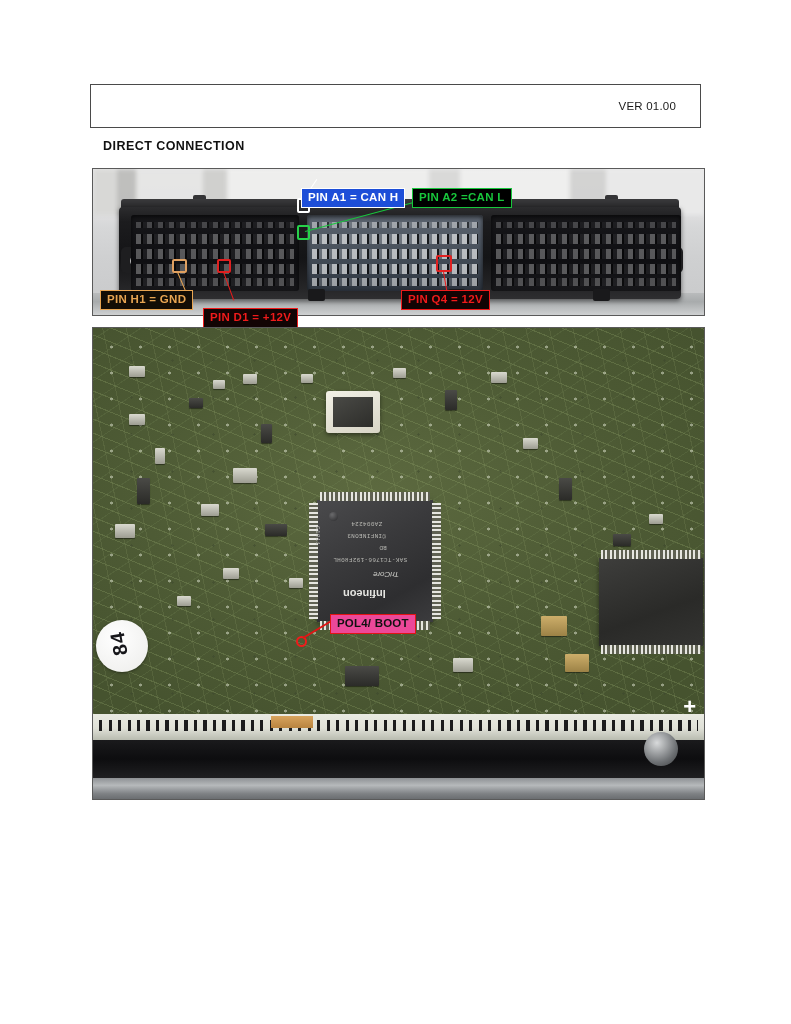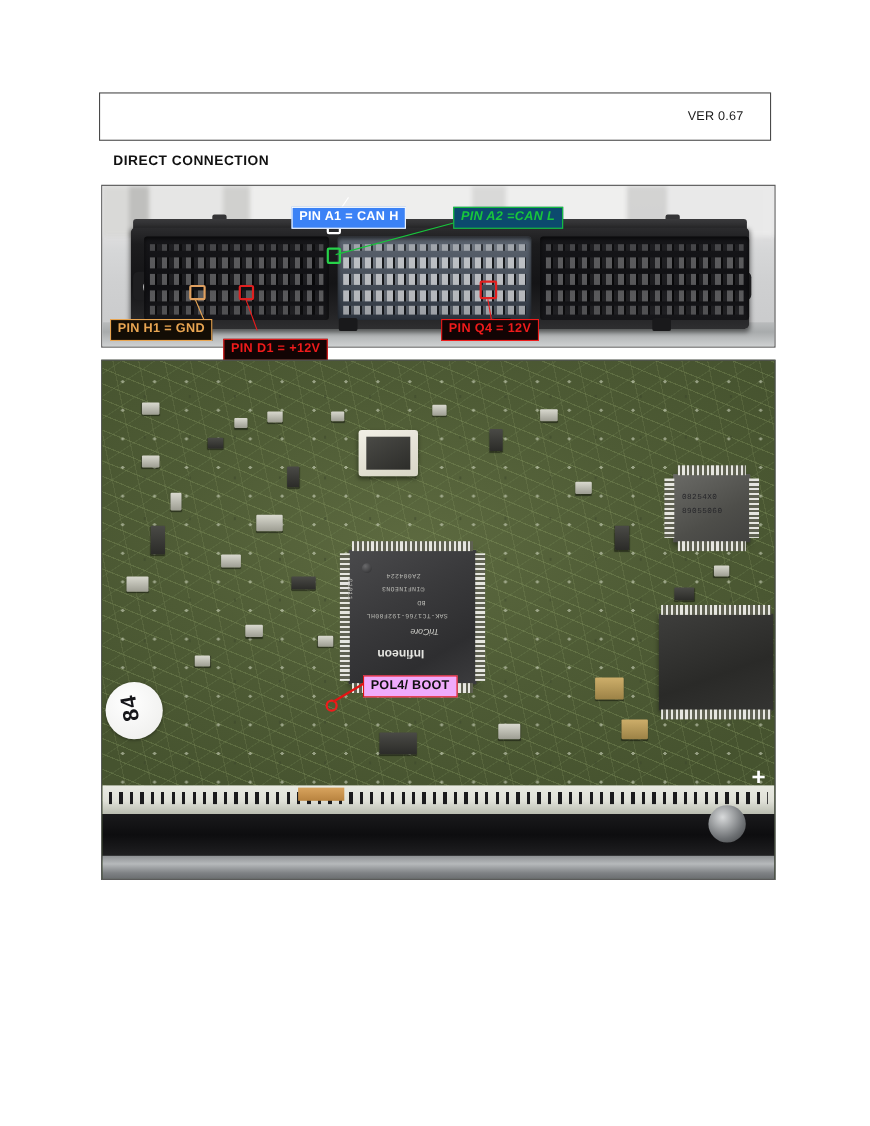--- a/index.html
+++ b/index.html
@@ -117,22 +117,22 @@
   
   .leader{position:absolute;transform-origin:0 0;height:0;border-top-width:1.6px;border-top-style:solid;}
 
   
   .callout{
     position:absolute;box-sizing:border-box;
     border-width:1.6px;border-style:solid;
     font-size:11.5px;font-weight:bold;letter-spacing:.3px;white-space:nowrap;
     padding:1px 6px 2px 6px;line-height:15px;
   }
-  .callout.white{background:#3b82f6;border-color:#ffffff;color:#ffffff;}
-  .callout.green{background:#0c4a6e;border-color:#18c63c;color:#18c63c;font-style:italic;}
+  .callout.white{background:#1d4ed8;border-color:#ffffff;color:#ffffff;margin-left:36px;}
+  .callout.green{background:#000000;border-color:#18c63c;color:#18c63c;}
   .callout.red  {background:#120404;border-color:#ef1b1b;color:#ef1b1b;}
   .callout.orange{background:#130d05;border-color:#e8a552;color:#e8a552;}
 
   
   .pcb{position:absolute;inset:0;background:#46532f;}
   .pcb-green{
     position:absolute;left:0;top:0;right:0;height:400px;
     background:
       radial-gradient(ellipse 420px 250px at 46% 42%, #5d6a40 0%, #4e5b35 55%, #46532f 100%),
       linear-gradient(160deg,#55623a 0%,#4b5832 48%,#42502d 100%);
@@ -231,32 +231,32 @@
   }
   .plus-mark{position:absolute;right:8px;top:368px;color:#fff;font-size:22px;font-weight:bold;line-height:1;}
 
   
   .bootpin{
     position:absolute;left:203px;top:308px;width:11px;height:11px;border-radius:50%;
     border:2px solid #ef1b1b;box-sizing:border-box;
   }
   .boot-label{
     position:absolute;left:237px;top:286px;
-    background:#f0abfc;border:1.8px solid #e21414;color:#111;
+    background:#ec4899;border:1.8px solid #e21414;color:#111;
     font-size:11.5px;font-weight:bold;letter-spacing:.2px;
     padding:1px 6px 2px;white-space:nowrap;line-height:15px;box-sizing:border-box;
   }
 </style>
 </head>
 <body>
 
 <div class="page">
 
   <div class="header-box">
-    <div class="header-ver">VER 0.67</div>
+    <div class="header-ver">VER 01.00</div>
   </div>
 
   <div class="section-heading">DIRECT CONNECTION</div>
 
   <div class="fig" id="fig-connector">
     <div class="conn-bg"></div>
     <div class="conn-case-bottom"></div>
 
     <div class="post" style="left:100px;"></div>
     <div class="post" style="left:255px;"></div>
@@ -354,28 +354,20 @@
       <div class="smd" style="left:196px;top:250px;width:14px;height:10px;"></div>
       <div class="smd" style="left:130px;top:240px;width:16px;height:11px;"></div>
       <div class="smd" style="left:84px;top:268px;width:14px;height:10px;"></div>
       <div class="smd dark" style="left:520px;top:206px;width:18px;height:12px;"></div>
       <div class="smd" style="left:556px;top:186px;width:14px;height:10px;"></div>
 
       <div class="ceramic">
         <div class="ceramic-core"></div>
       </div>
 
-      <div class="qfp2">
-        <div class="mcu-leads h" style="left:4px;right:4px;top:-8px;"></div>
-        <div class="mcu-leads h" style="left:4px;right:4px;bottom:-8px;"></div>
-        <div class="mcu-leads v" style="top:4px;bottom:4px;left:-8px;"></div>
-        <div class="mcu-leads v" style="top:4px;bottom:4px;right:-8px;"></div>
-        <div class="qfp2-text" style="left:8px;top:18px;">08254X0</div>
-        <div class="qfp2-text" style="left:8px;top:30px;">89055060</div>
-      </div>
 
       <div class="powerIC">
         <div class="mcu-leads h" style="left:2px;right:2px;top:-8px;"></div>
         <div class="mcu-leads h" style="left:2px;right:2px;bottom:-8px;"></div>
       </div>
 
       <div class="mcu">
         <div class="mcu-leads h" style="left:3px;right:3px;top:-8px;"></div>
         <div class="mcu-leads h" style="left:3px;right:3px;bottom:-8px;"></div>
         <div class="mcu-leads v" style="top:3px;bottom:3px;left:-8px;"></div>

